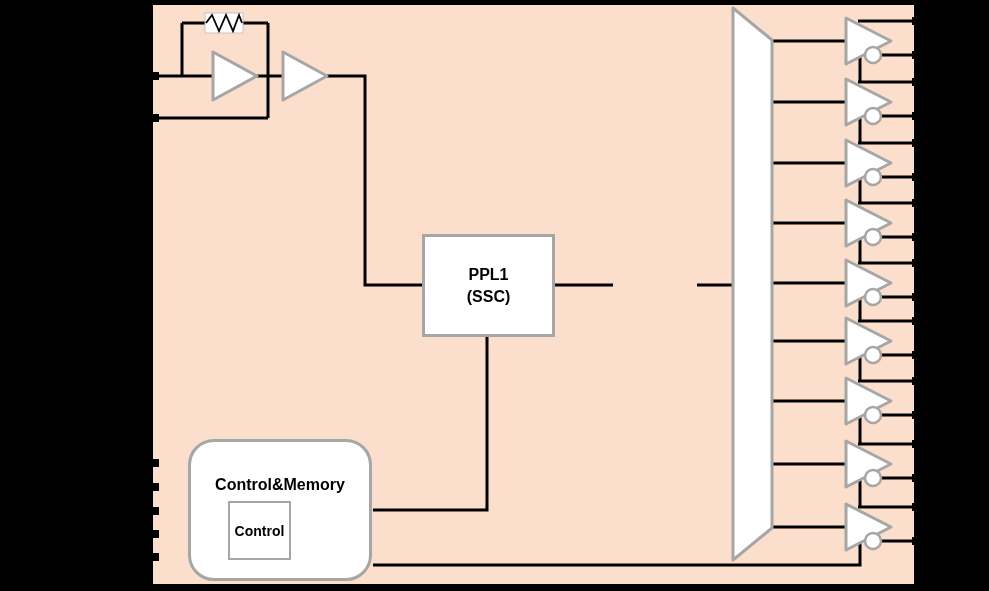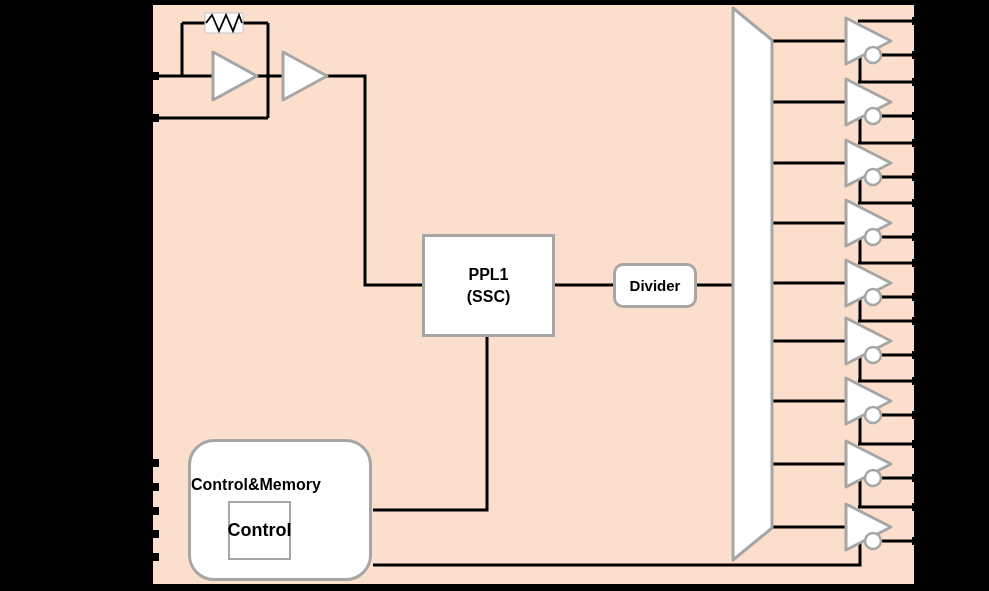--- a/index.html
+++ b/index.html
@@ -13,26 +13,26 @@
   }
   .wires{position:absolute;left:0;top:0;width:989px;height:591px;}
   .block{
     position:absolute;box-sizing:border-box;background:#fff;border:3px solid #a6a6a6;
     display:flex;align-items:center;justify-content:center;font-weight:bold;
   }
   .pll{left:422px;top:234px;width:133px;height:103px;flex-direction:column;
        font-size:16px;line-height:1.35;text-align:center;}
   .divider{left:613px;top:263px;width:84px;height:45px;border-radius:10px;font-size:15px;}
   .cm{left:188px;top:439px;width:184px;height:142px;border-radius:26px;display:block;}
-  .cm-title{position:absolute;top:34px;left:0;width:100%;
+  .cm-title{position:absolute;top:34px;left:0;width:100%;text-align:center;
             font-size:16px;font-weight:bold;}
   .cm-row{position:absolute;left:37px;top:59px;display:flex;}
   .cm-cell{box-sizing:border-box;border:2.5px solid #a6a6a6;height:59px;background:#fff;
            display:flex;align-items:center;justify-content:center;
-           font-weight:bold;font-size:18px;}
+           font-weight:bold;font-size:14px;}
   .cm-cell.control{width:63px;}
   .cm-cell.ram{width:47px;margin-left:-2.5px;}
 </style>
 </head>
 <body>
 
 <div class="stage">
   <div class="board"></div>
 
   <svg id="wires" class="wires" viewBox="0 0 989 591" xmlns="http://www.w3.org/2000/svg">
@@ -130,23 +130,20 @@
       <rect x="912" y="474" width="10" height="8" fill="#000000"></rect>
       <rect x="912" y="503" width="10" height="8" fill="#000000"></rect>
       <rect x="912" y="537" width="10" height="8" fill="#000000"></rect>
     </svg>
 
   <div class="block pll">
     <div>PPL1</div>
     <div>(SSC)</div>
   </div>
 
-  <div class="block divider">
-    <span>Divider</span>
-  </div>
 
   <div class="block cm">
     <div class="cm-title">Control&amp;Memory</div>
     <div class="cm-row">
       <div class="cm-cell control">Control</div>
     </div>
   </div>
 </div>
 
 </body></html>

